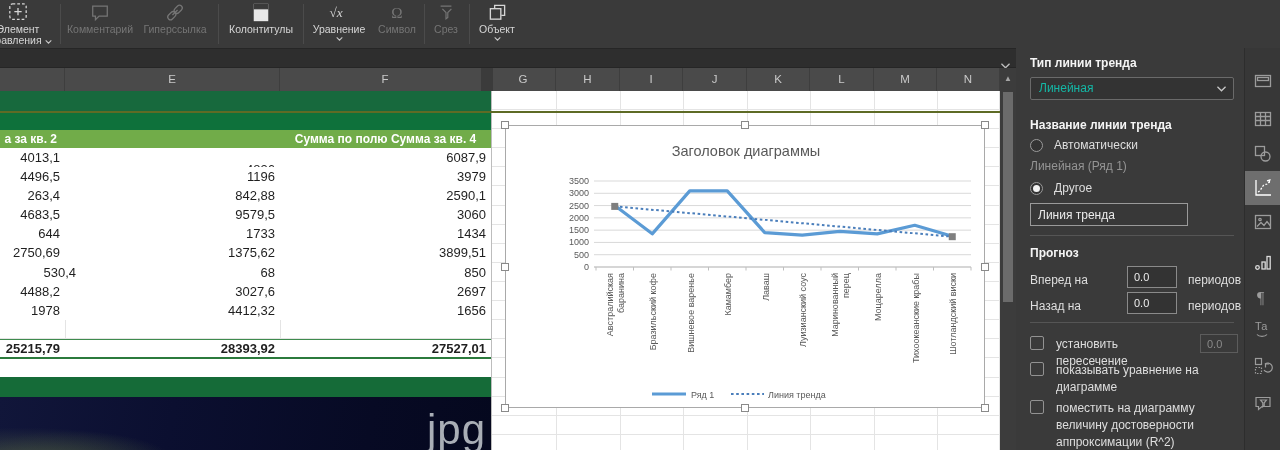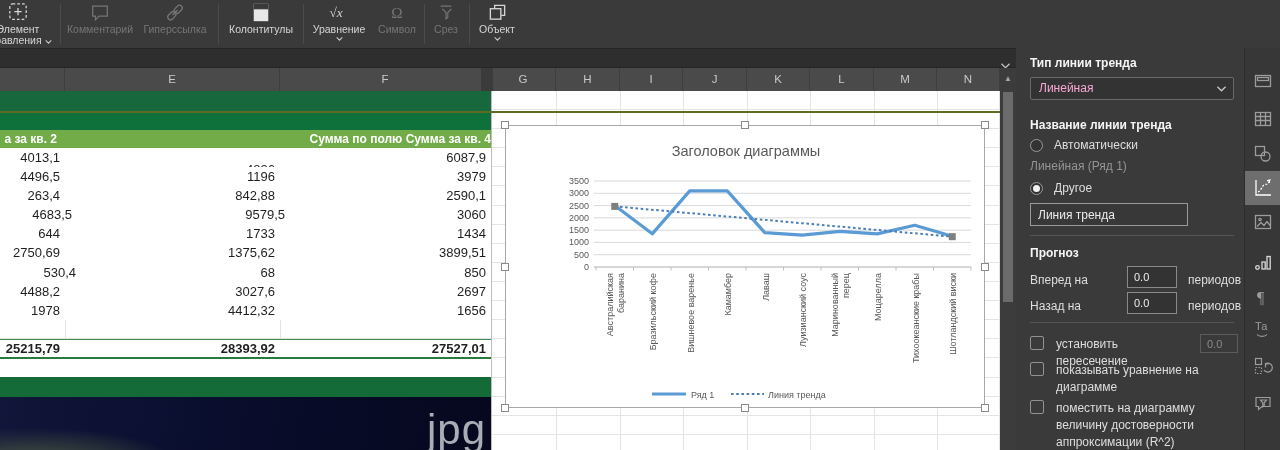--- a/index.html
+++ b/index.html
@@ -70,21 +70,21 @@
   .vs-arrow{position:absolute;left:0;top:0;width:16px;height:21px;color:#A5A5A5;font-size:8px;
             text-align:center;line-height:21px;}
   .vs-thumb{position:absolute;left:3px;top:24px;width:10px;height:210px;background:#6B6B6B;}
 
   
   .panel{position:absolute;left:1016px;top:48px;width:228px;height:402px;background:#3A3A3A;
          color:#DEDEDE;font-size:12px;}
   .panel .abs{position:absolute;}
   .p-h{font-weight:bold;color:#F5F5F5;}
   .dropdown{left:14px;top:29px;width:204px;height:23px;background:#333;border:1px solid #6A6A6A;
-            border-radius:2px;line-height:21px;padding:0 22px 0 8px;color:#f9a8d4;}
+            border-radius:2px;line-height:21px;padding:0 22px 0 8px;color:#14b8a6;}
   .ddchev{position:absolute;right:7px;top:8px;}
   .radiorow{display:flex;align-items:center;gap:11px;}
   .radio{width:13px;height:13px;border:1px solid #9A9A9A;border-radius:50%;background:#333;flex:none;}
   .radio.sel{position:relative;}
   .radio.sel::after{content:'';position:absolute;left:2px;top:2px;width:7px;height:7px;
                     border-radius:50%;background:#F2F2F2;}
   .subtle{color:#949494;}
   .nameinput{left:14px;top:155px;width:158px;height:23px;background:#383838;border:1px solid #9A9A9A;
              color:#ECECEC;font-size:12px;padding:0 7px;font-family:"Liberation Sans",sans-serif;}
   .pdiv{left:14px;width:204px;height:1px;background:#555;}
@@ -245,41 +245,41 @@
         <div class="vline" style="left: 937px;"></div>
         <div class="vline" style="left: 999px;"></div>
       </div>
     <div class="olive"></div>
 
     <div class="ltable">
       <div class="band1"></div>
       <div class="band2"></div>
       <div class="lgreen">
         <div class="lg-cell" style="left:0;width:65px;text-align:right;padding-right:8px">а за кв. 2</div>
-        <div class="lg-cell" style="left:280px;width:211px;text-align:right">Сумма по полю Сумма за кв. 4</div>
+        <div class="lg-cell" style="left:280px;width:211px;text-align:center">Сумма по полю Сумма за кв. 4</div>
       </div>
       <div class="rows" id="tablerows">
           <div class="t-row">
             <div class="t-cell" style="left: 0px; width: 65px;">4013,1</div>
             <div class="t-cell" style="left: 65px; width: 215px; margin-top: 12px;">4836</div>
             <div class="t-cell" style="left: 280px; width: 211px;">6087,9</div>
           </div>
           <div class="t-row">
             <div class="t-cell" style="left: 0px; width: 65px;">4496,5</div>
             <div class="t-cell" style="left: 65px; width: 215px;">1196</div>
             <div class="t-cell" style="left: 280px; width: 211px;">3979</div>
           </div>
           <div class="t-row">
             <div class="t-cell" style="left: 0px; width: 65px;">263,4</div>
             <div class="t-cell" style="left: 65px; width: 215px;">842,88</div>
             <div class="t-cell" style="left: 280px; width: 211px;">2590,1</div>
           </div>
           <div class="t-row">
-            <div class="t-cell" style="left: 12px; width: 65px;">4683,5</div>
-            <div class="t-cell" style="left: 75px; width: 215px;">9579,5</div>
+            <div class="t-cell" style="left: 0px; width: 65px;">4683,5</div>
+            <div class="t-cell" style="left: 65px; width: 215px;">9579,5</div>
             <div class="t-cell" style="left: 280px; width: 211px;">3060</div>
           </div>
           <div class="t-row">
             <div class="t-cell" style="left: 0px; width: 65px;">644</div>
             <div class="t-cell" style="left: 65px; width: 215px;">1733</div>
             <div class="t-cell" style="left: 280px; width: 211px;">1434</div>
           </div>
           <div class="t-row">
             <div class="t-cell" style="left: 0px; width: 65px;">2750,69</div>
             <div class="t-cell" style="left: 65px; width: 215px;">1375,62</div>

